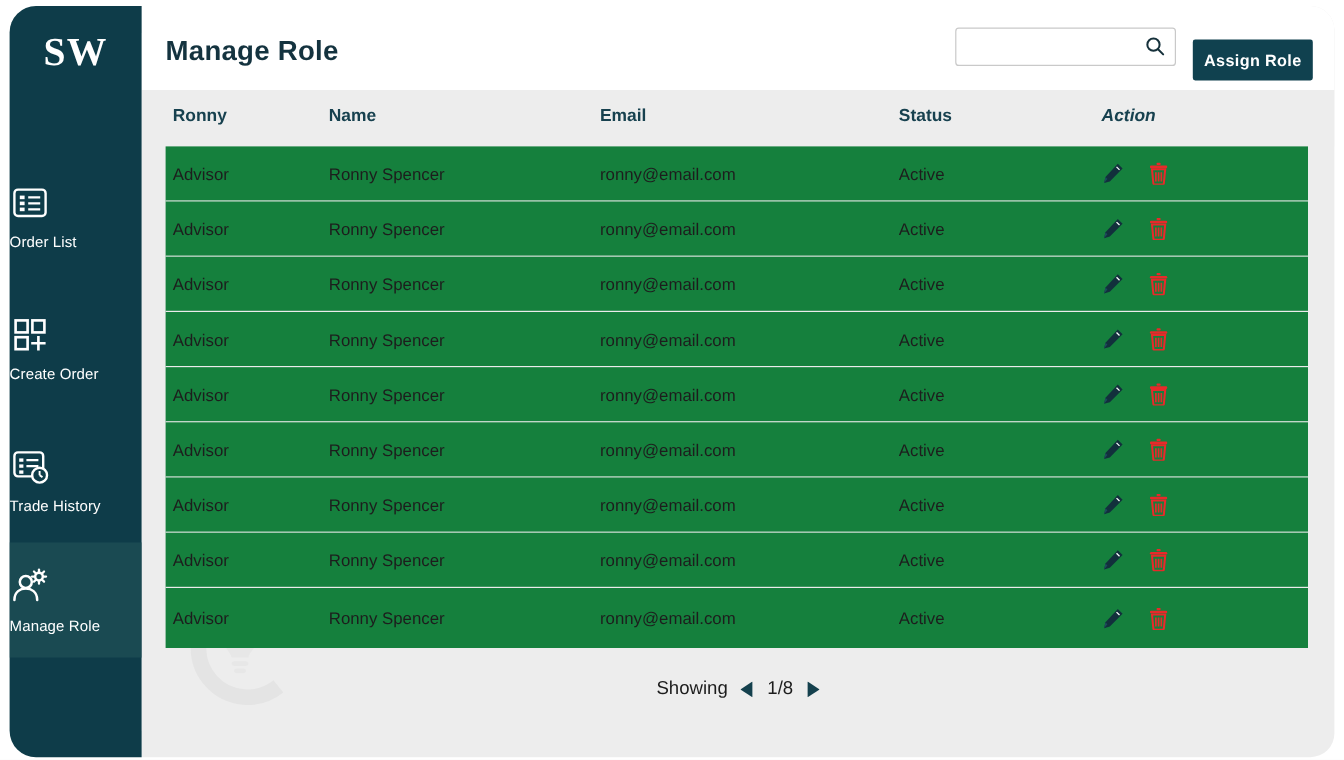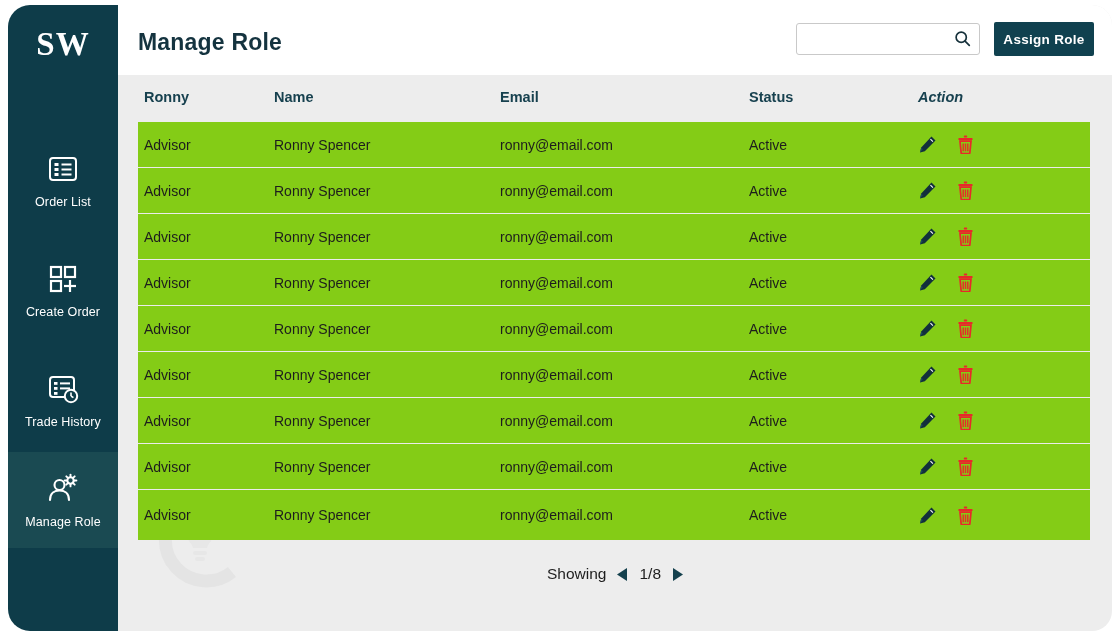--- a/index.html
+++ b/index.html
@@ -43,21 +43,21 @@
     color: #ffffff;
   }
 
   .nav-item {
     position: absolute;
     left: 0;
     width: 110px;
     height: 96px;
     display: flex;
     flex-direction: column;
-    align-items: center;
+    align-items: flex-start;
     justify-content: center;
     gap: 9px;
     color: #ffffff;
     cursor: pointer;
   }
   .nav-item.active { background: #1a4a52; }
 
   .nav-icon { width: 34px; height: 34px; display: block; }
   .nav-label {
     font-size: 12.5px;
@@ -126,21 +126,21 @@
     right: 8px;
     top: 6px;
     width: 17px;
     height: 17px;
     cursor: pointer;
   }
 
   #assign-role-button {
     position: absolute;
     left: 876px;
-    top: 17px;
+    top: 28px;
     width: 100px;
     height: 34px;
     background: #10414f;
     color: #ffffff;
     border: none;
     border-radius: 2px;
     font-family: "Liberation Sans", sans-serif;
     font-size: 13.5px;
     font-weight: 700;
     letter-spacing: .3px;
@@ -176,21 +176,21 @@
     width: 952px;
     background: transparent;
     z-index: 2;
   }
 
   .row {
     position: relative;
     display: flex;
     align-items: center;
     height: 46px;
-    background: #84cc16;
+    background: #15803d;
     border-bottom: 1px solid #ebebeb;
   }
   .row:last-child { border-bottom: none; height: 50px; }
 
   .c-role   { width: 136px; padding-left: 6px; }
   .c-name   { width: 226px; }
   .c-email  { width: 249px; }
   .c-status { width: 169px; }
   .c-action { width: 160px; display: flex; align-items: center; gap: 19px; font-style: italic; }
 

